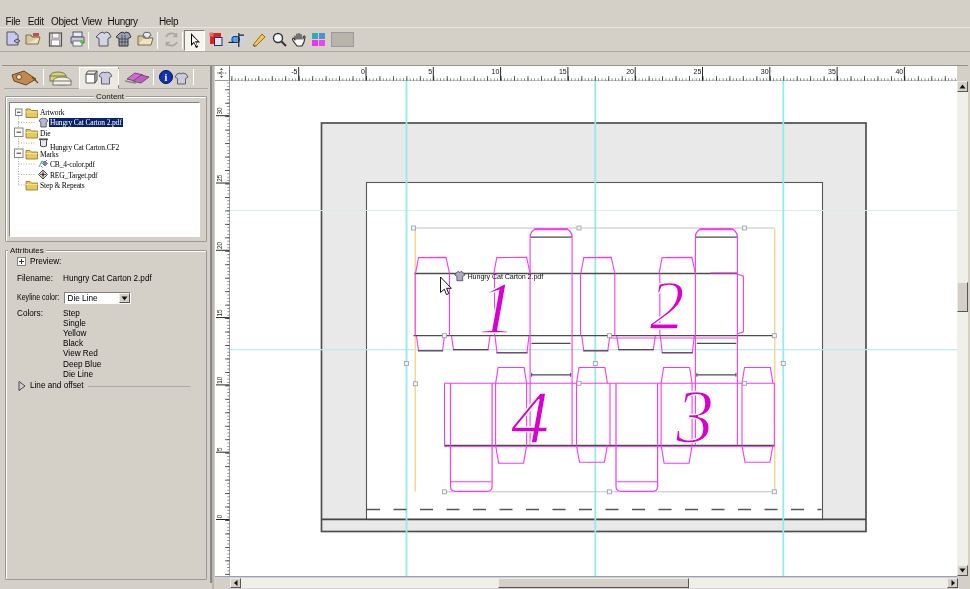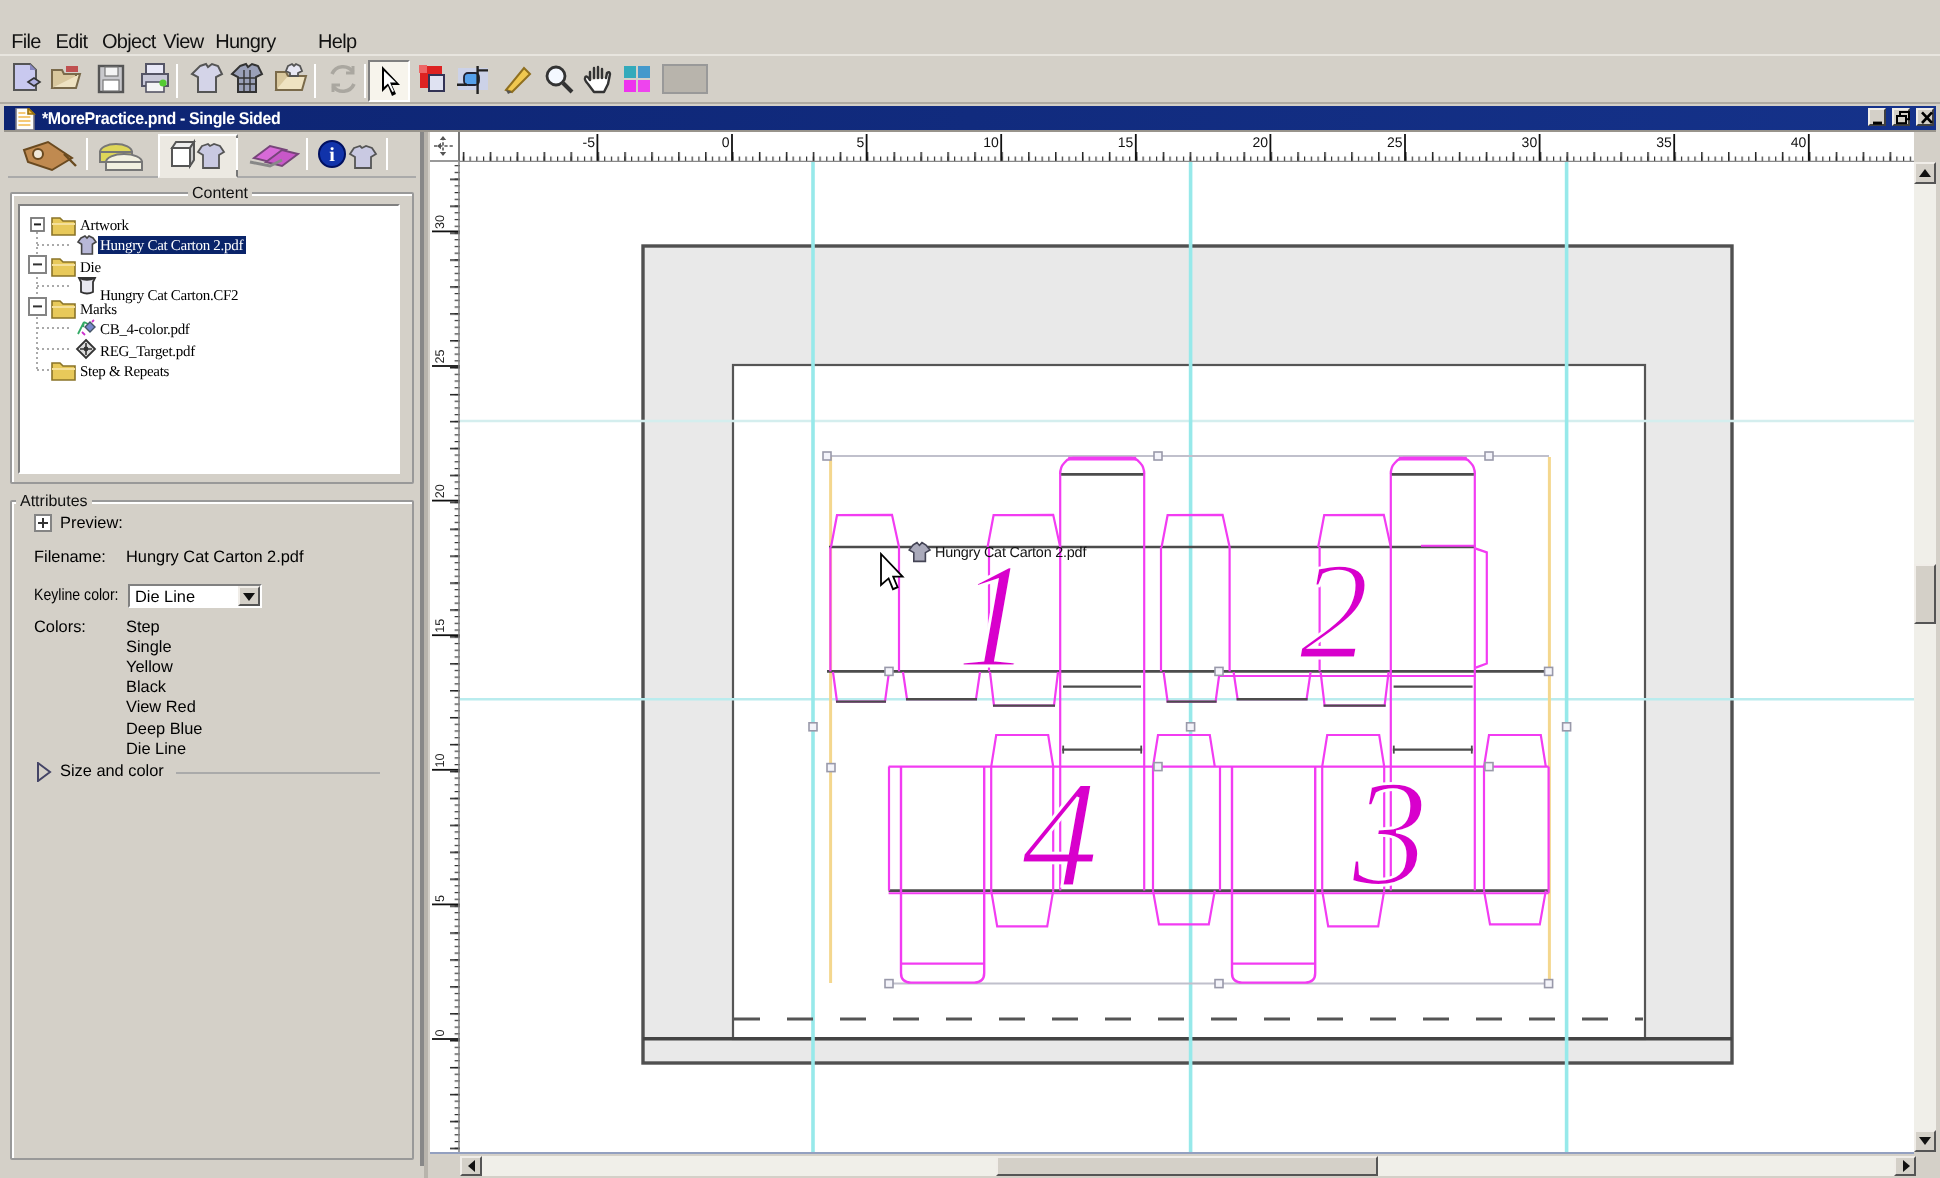--- a/index.html
+++ b/index.html
@@ -132,44 +132,20 @@
     <svg class="ticon" style="left:291px" viewBox="0 0 17 17">
         <path d="M4 9 L4 5 M6 8 L6 3 M8 8 L8 2.5 M10 8 L10 3.5 M4 9 q-2 -3 -2.5 -1 q-0.3 1 1.5 3 l3 4 h5 l2 -4 l1 -5 q-0.2 -1.5 -1.5 -0.5 L12 8" fill="#fff" stroke="#333" stroke-width="1.2" stroke-linecap="round" stroke-linejoin="round"></path>
       </svg>
     <svg class="ticon" style="left:310px" viewBox="0 0 17 17">
         <rect x="2" y="2" width="6" height="6" fill="#3ab"></rect>
         <rect x="9" y="2" width="6" height="6" fill="#49c"></rect>
         <rect x="2" y="9" width="6" height="6" fill="#e3e"></rect>
         <rect x="9" y="9" width="6" height="6" fill="#e4e"></rect>
       </svg>
     <div class="abs" style="left:331px;top:4px;width:23px;height:15px;background:#b8b4ac;border:1px solid #999"></div>
-  </div>
-  <div id="childbar" class="abs">
-    <svg class="abs" style="left:5px;top:1px" width="11" height="11" viewBox="0 0 11 11">
-        <path d="M1 0 L7 0 L10 3 L10 11 L1 11 Z" fill="#fdfdfa" stroke="#778" stroke-width="0.8"></path>
-        <path d="M7 0 L7 3 L10 3 Z" fill="#f2b84a" stroke="#96700a" stroke-width="0.8"></path>
-        <path d="M2.2 2.5 h3.5 M2.2 4.5 h6 M2.2 6.5 h6 M2.2 8.5 h6" stroke="#f2b84a" stroke-width="0.8"></path>
-      </svg>
-    <span class="t">*MorePractice.pnd - Single Sided</span>
-    <span class="wbtn" style="left:932px;top:1px;width:9px;height:8.5px">
-        <svg width="9" height="8" viewBox="0 0 9 8">
-          <rect x="1.5" y="5.8" width="4.5" height="1.5" fill="#000"></rect>
-        </svg>
-      </span>
-    <span class="wbtn" style="left:944px;top:1px;width:9px;height:8.5px">
-        <svg width="9" height="8" viewBox="0 0 9 8">
-          <rect x="3" y="1" width="4.5" height="3.6" fill="none" stroke="#000" stroke-width="1"></rect>
-          <rect x="1.5" y="3" width="4.5" height="3.6" fill="#d4d0c8" stroke="#000" stroke-width="1"></rect>
-        </svg>
-      </span>
-    <span class="wbtn" style="left:956px;top:1px;width:9px;height:8.5px">
-        <svg width="9" height="8" viewBox="0 0 9 8">
-          <path d="M2 1.2 L7 6.5 M7 1.2 L2 6.5" stroke="#000" stroke-width="1.3"></path>
-        </svg>
-      </span>
   </div>
   <div class="abs" style="left:2px;top:65.2px;width:966px;height:0.9px;background:#98948c"></div>
   <div id="panel" class="abs">
     <div id="tabstrip" class="abs" style="left:2px;top:1px;width:204px;height:22px;background:#d4d0c8;border-bottom:1px solid #aaa">
       <div class="abs" style="left:75px;top:0;width:40px;height:22px;background:#ece9e2;border:1px solid;border-color:#fff #777 #ece9e2 #fff"></div>
       <svg class="abs" style="left:6px;top:2px" width="30" height="18" viewBox="0 0 30 18">
           <path d="M2 6 L14 2 L26 10 L16 16 L4 12 Z" fill="#c08a50" stroke="#6a4a20" stroke-width="1"></path>
           <circle cx="9" cy="8" r="2.5" fill="#f0e8d8" stroke="#6a4a20"></circle>
           <path d="M22 8 L28 14" stroke="#6a4a20" stroke-width="1.2"></path>
         </svg>
@@ -303,21 +279,21 @@
       <span class="attr" style="left:61px;top:58.5px">Step</span>
       <span class="attr" style="left:61px;top:68.7px">Single</span>
       <span class="attr" style="left:61px;top:78.9px">Yellow</span>
       <span class="attr" style="left:61px;top:89.1px">Black</span>
       <span class="attr" style="left:61px;top:99.3px">View Red</span>
       <span class="attr" style="left:61px;top:109.5px">Deep Blue</span>
       <span class="attr" style="left:61px;top:119.7px">Die Line</span>
       <svg class="abs" style="left:16px;top:131px" width="8" height="10" viewBox="0 0 8 10">
           <path d="M1 0.5 L7 5 L1 9.5 Z" fill="#d4d0c8" stroke="#446" stroke-width="1"></path>
         </svg>
-      <span class="attr" style="left:28px;top:131px">Size and color</span>
+      <span class="attr" style="left:28px;top:131px">Line and offset</span>
       <div class="abs" style="left:86px;top:136px;width:102px;height:1px;background:#aaa"></div>
     </div>
   </div>
   <div class="abs" style="left:212px;top:66px;width:2px;height:523px;background:#b8b4ac"></div>
   <div class="abs" style="left:214.5px;top:66px;width:15px;height:15px;background:#fff;border-right:1px solid #777;border-bottom:1px solid #999">
     <svg class="abs" style="left:2px;top:2px" width="11" height="11" viewBox="0 0 11 11">
         <path d="M4.5 0.5 V9.5 M0 5 H9.5" stroke="#555" stroke-width="0.8" stroke-dasharray="1.6 1"></path>
         <path d="M4.5 0 l-1.6 2 h3.2 z M4.5 10 l-1.6 -2 h3.2 z M1.5 5 l2 -1.6 v3.2 z" fill="#555"></path>
       </svg>
   </div>

